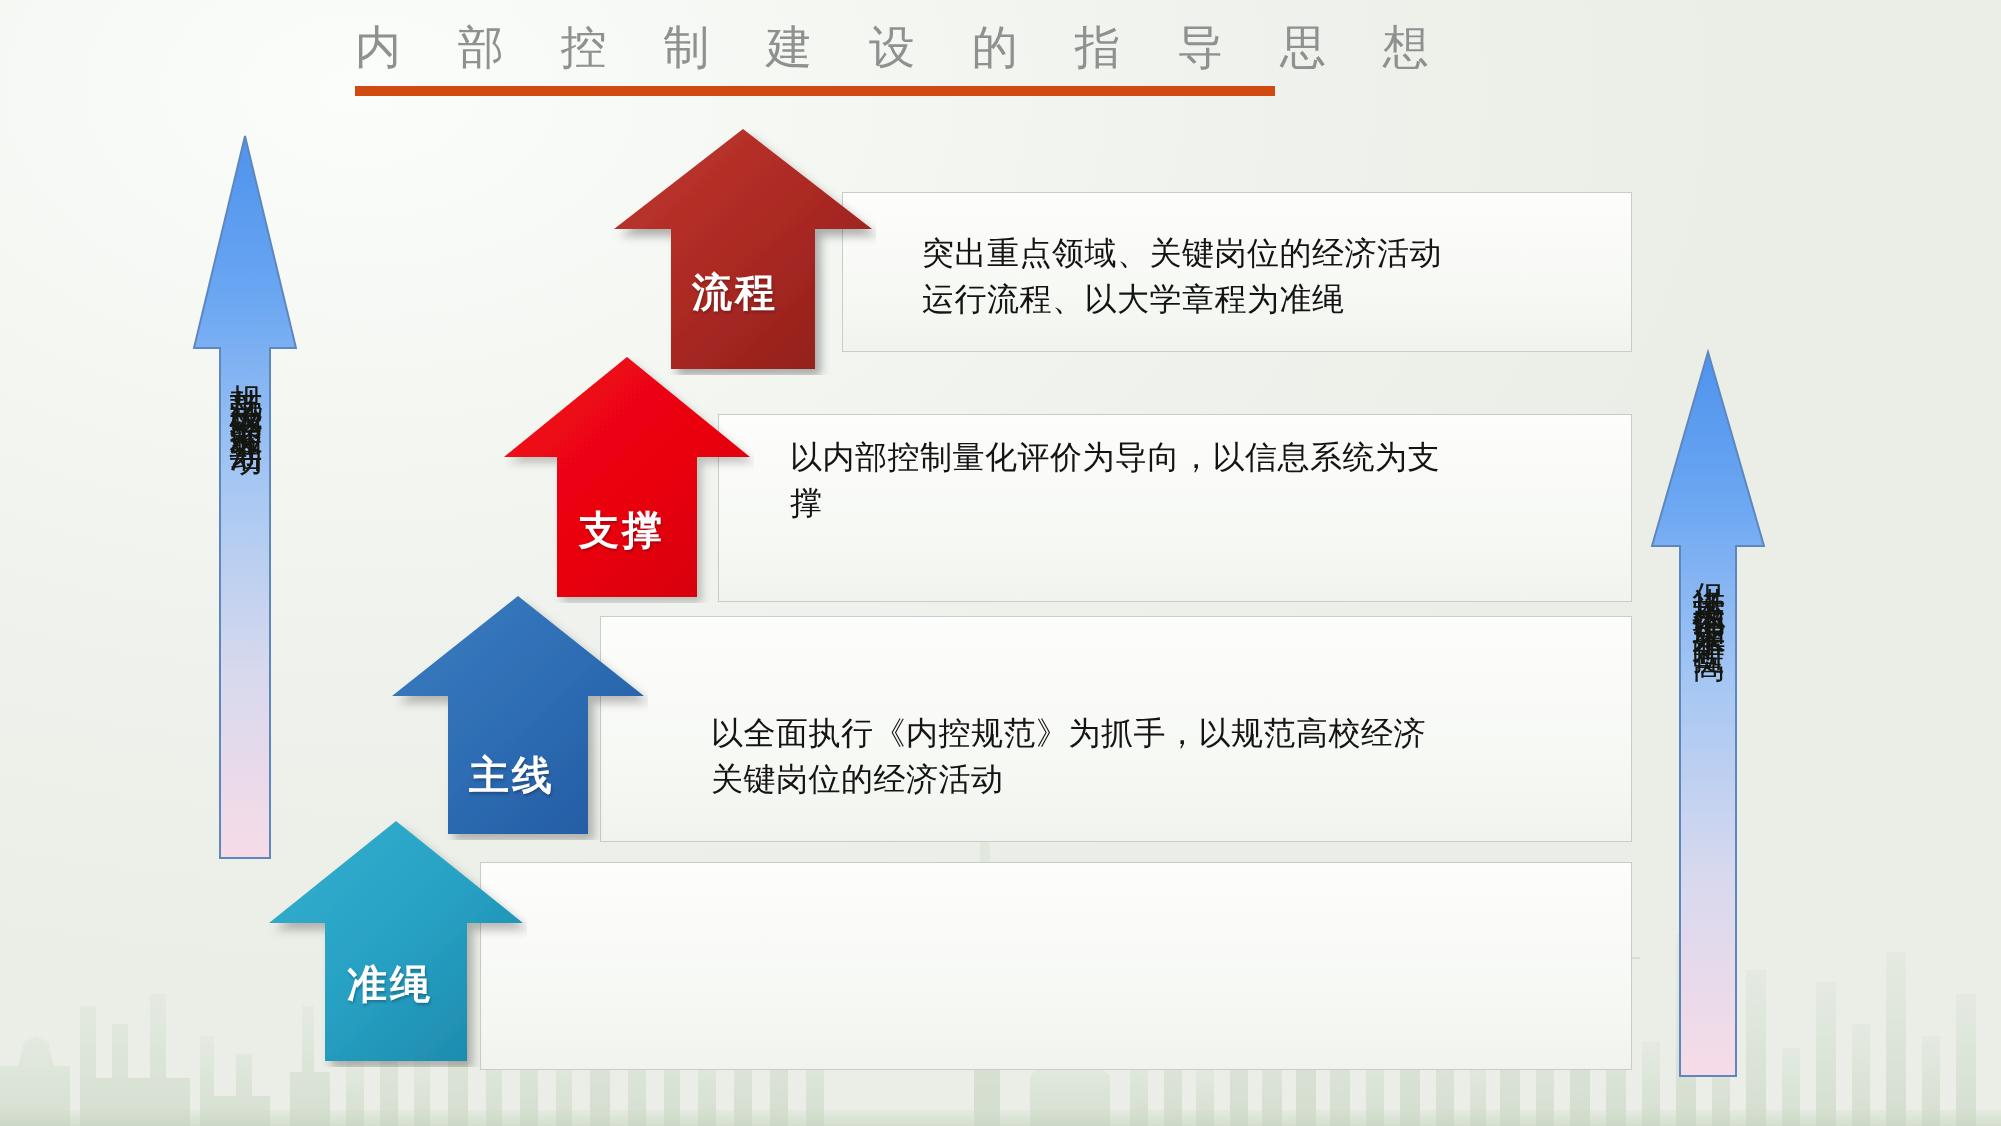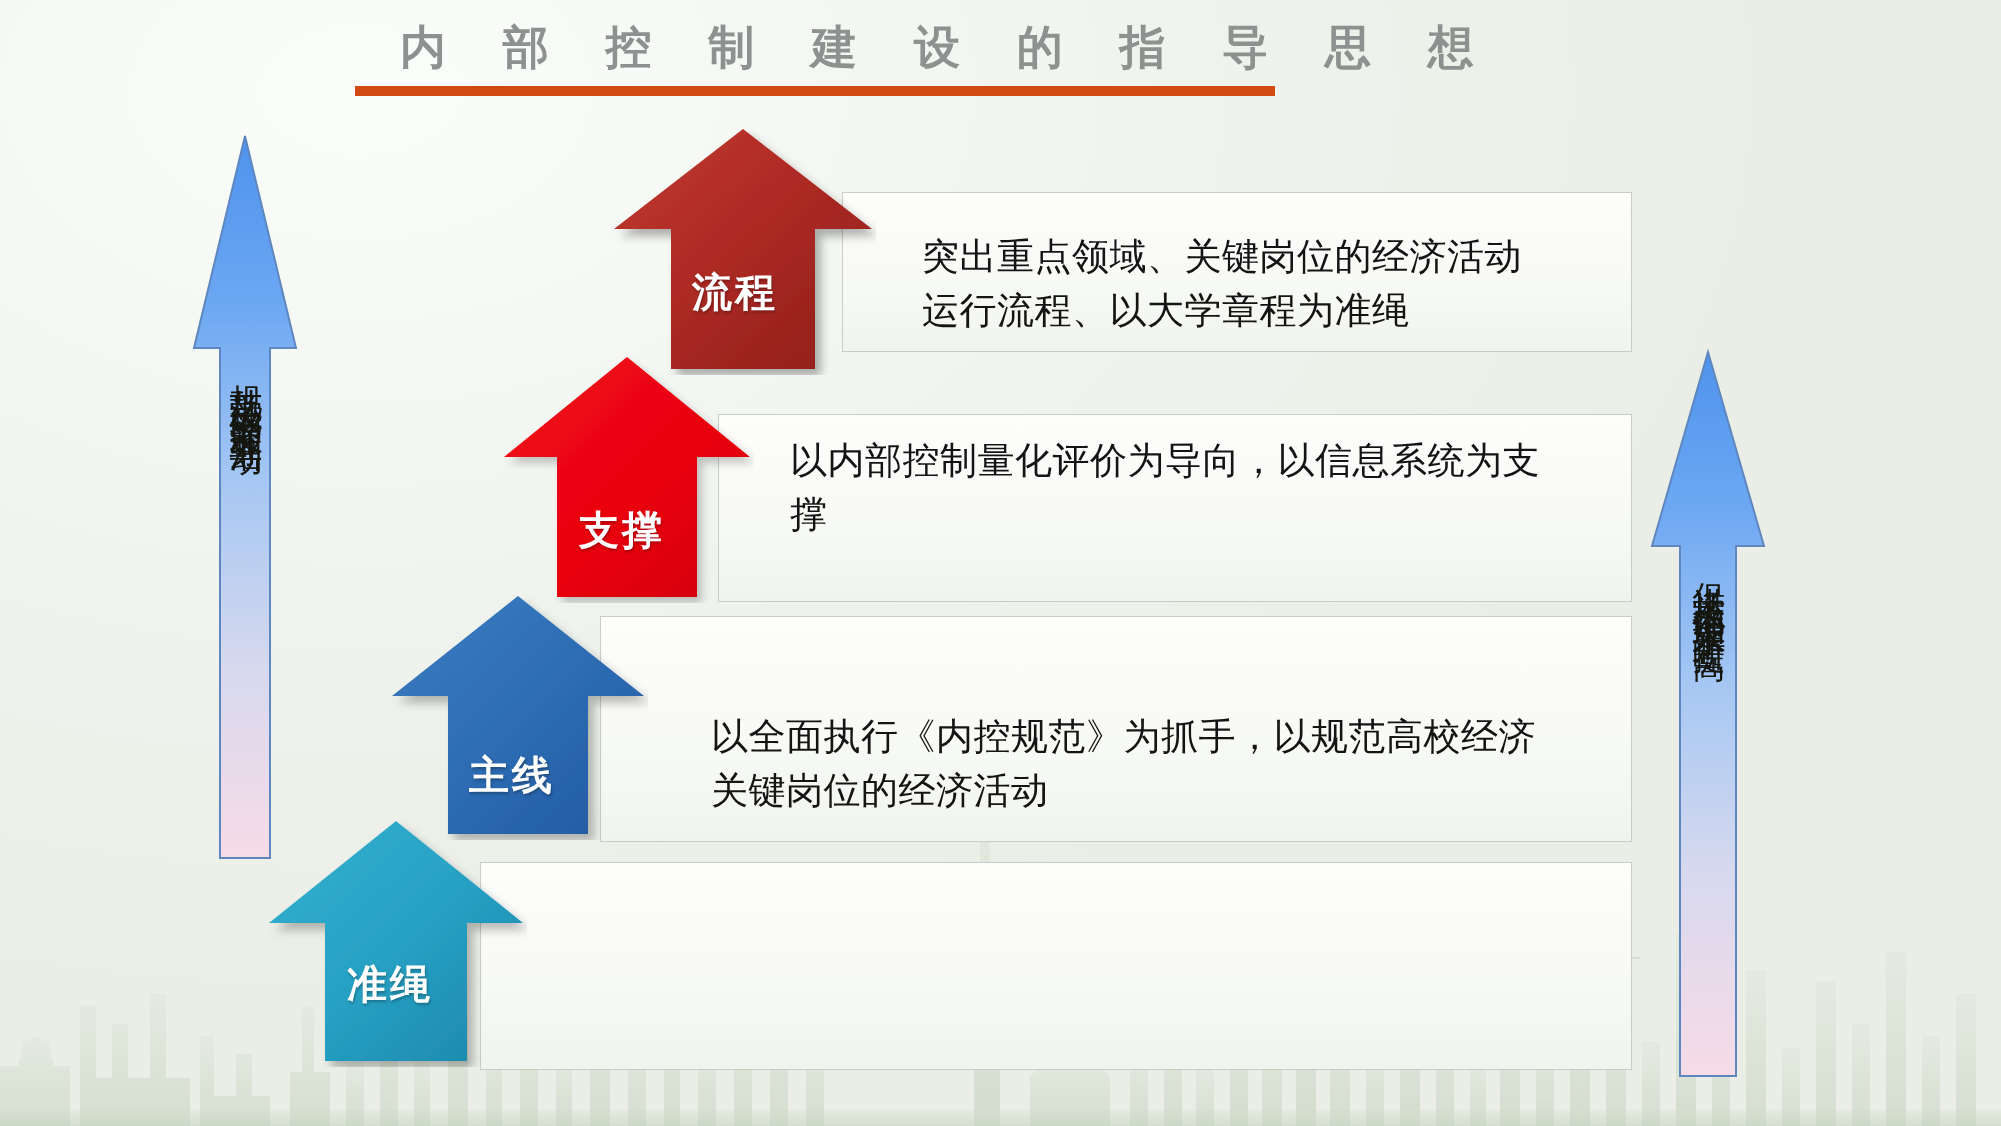--- a/index.html
+++ b/index.html
@@ -37,46 +37,45 @@
   
   .title-wrap {
     position: absolute;
     left: 355px;
     top: 16px;
     width: 930px;
   }
   .title-text {
     font-family: "Liberation Sans", "DejaVu Sans", sans-serif;
     font-size: 46px;
-    font-weight: bold;
+    font-weight: normal;
     color: #8f9190;
     letter-spacing: 22px;
     text-align: right;
     line-height: 62px;
     white-space: nowrap;
-    margin-left: 45px;
   }
   .title-rule {
     margin-top: 8px;
     width: 920px;
     height: 10px;
     background: #d04a12;
   }
 
   
   .desc-box {
     position: absolute;
     border: 1px solid #c9ccc8;
     background: linear-gradient(to bottom, #fdfdfc 0%, #f7f9f5 60%, #f1f4ee 100%);
     box-sizing: border-box;
   }
   .desc-text {
     position: absolute;
     font-family: Liberation Sans, sans-serif;
-    font-size: 37px;
+    font-size: 32px;
     color: #141414;
     line-height: 1.45;
     letter-spacing: 0.5px;
   }
 
   
   .side-arrow {
     position: absolute;
   }
   .side-arrow-label {

